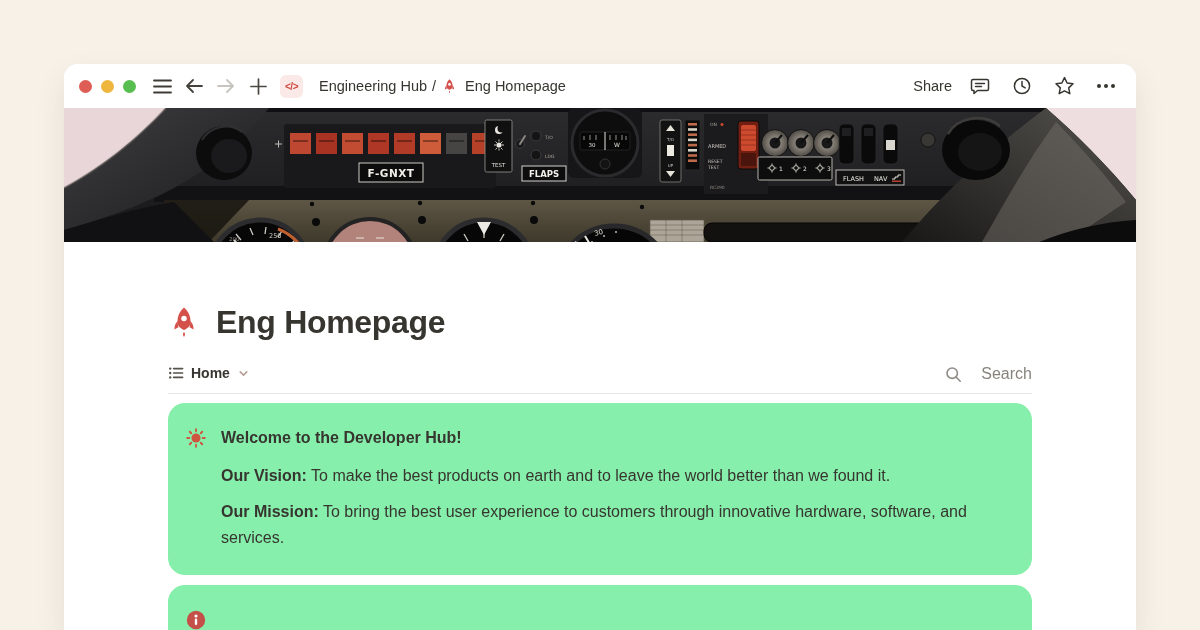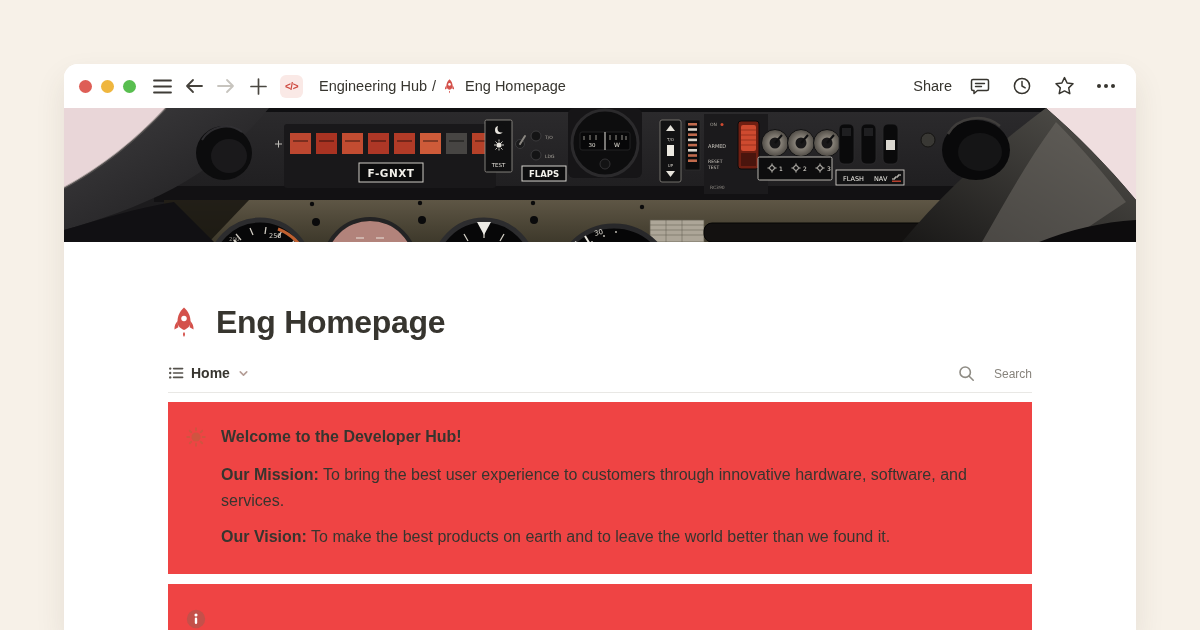--- a/index.html
+++ b/index.html
@@ -37,22 +37,22 @@
   .cover text { font-family:"DejaVu Sans",sans-serif; }
   
   .content { flex:1; background:#fff; overflow:hidden; }
   .column { width:864px; margin:0 auto; }
   .title-row { display:flex; align-items:center; gap:16px; margin-top:62px; }
   .page-emoji { width:32px; height:34px; }
   h1 { font-size:32px; font-weight:700; letter-spacing:-.3px; color:#37352F; }
   .tabs-row { display:flex; align-items:flex-start; justify-content:space-between; margin-top:24px; padding-bottom:10px;
               border-bottom:1px solid #E9E8E5; }
   .tab { display:flex; align-items:center; gap:7px; font-size:14px; font-weight:700; color:#37352F; cursor:pointer; }
-  .search { display:flex; align-items:center; gap:19px; color:#87837C; font-size:12px; font-weight:500; cursor:pointer; }
-  .callout { background:#ef4444; border-radius:0; margin-top:9px; padding:24px 40px 24px 17px; display:flex; gap:14px; }
+  .search { display:flex; align-items:center; gap:19px; color:#87837C; font-size:16px; font-weight:500; cursor:pointer; }
+  .callout { background:#86efac; border-radius:17px; margin-top:9px; padding:24px 40px 24px 17px; display:flex; gap:14px; }
   .callout + .callout { margin-top:10px; }
   .c-icon { flex:0 0 22px; height:22px; }
   .c-title { font-size:16px; font-weight:700; line-height:22px; color:#37352F; }
   .c-p { font-size:16px; line-height:26px; margin-top:14px; color:#37352F; }
   .c-p:last-child { margin-top:10px; }
   .c-p b { font-weight:700; }
 </style>
 </head>
 <body>
 
@@ -390,22 +390,22 @@
 
       <div class="callout">
         <svg class="c-icon" viewBox="0 0 24 24">
           <circle cx="12" cy="12" r="5" fill="#CF5440"></circle>
           <g stroke="#CF5440" stroke-width="2" stroke-linecap="round">
             <path d="M12 2.4v2.2M12 19.4v2.2M2.4 12h2.2M19.4 12h2.2M5.2 5.2l1.6 1.6M17.2 17.2l1.6 1.6M18.8 5.2l-1.6 1.6M6.8 17.2l-1.6 1.6"></path>
           </g>
         </svg>
         <div class="c-body">
           <div class="c-title">Welcome to the Developer Hub!</div>
+          <p class="c-p"><b>Our Vision:</b><span> To make the best products on earth and to leave the world better than we found it.</span></p>
           <p class="c-p"><b>Our Mission:</b><span> To bring the best user experience to customers through innovative hardware, software, and services.</span></p>
-          <p class="c-p"><b>Our Vision:</b><span> To make the best products on earth and to leave the world better than we found it.</span></p>
         </div>
       </div>
 
       <div class="callout">
         <svg class="c-icon" viewBox="0 0 24 24">
           <circle cx="12" cy="12" r="10" fill="#C4504A"></circle>
           <circle cx="12" cy="7.6" r="1.7" fill="#fff"></circle>
           <rect x="10.7" y="10.4" width="2.6" height="7" rx="1.3" fill="#fff"></rect>
         </svg>
       </div>

